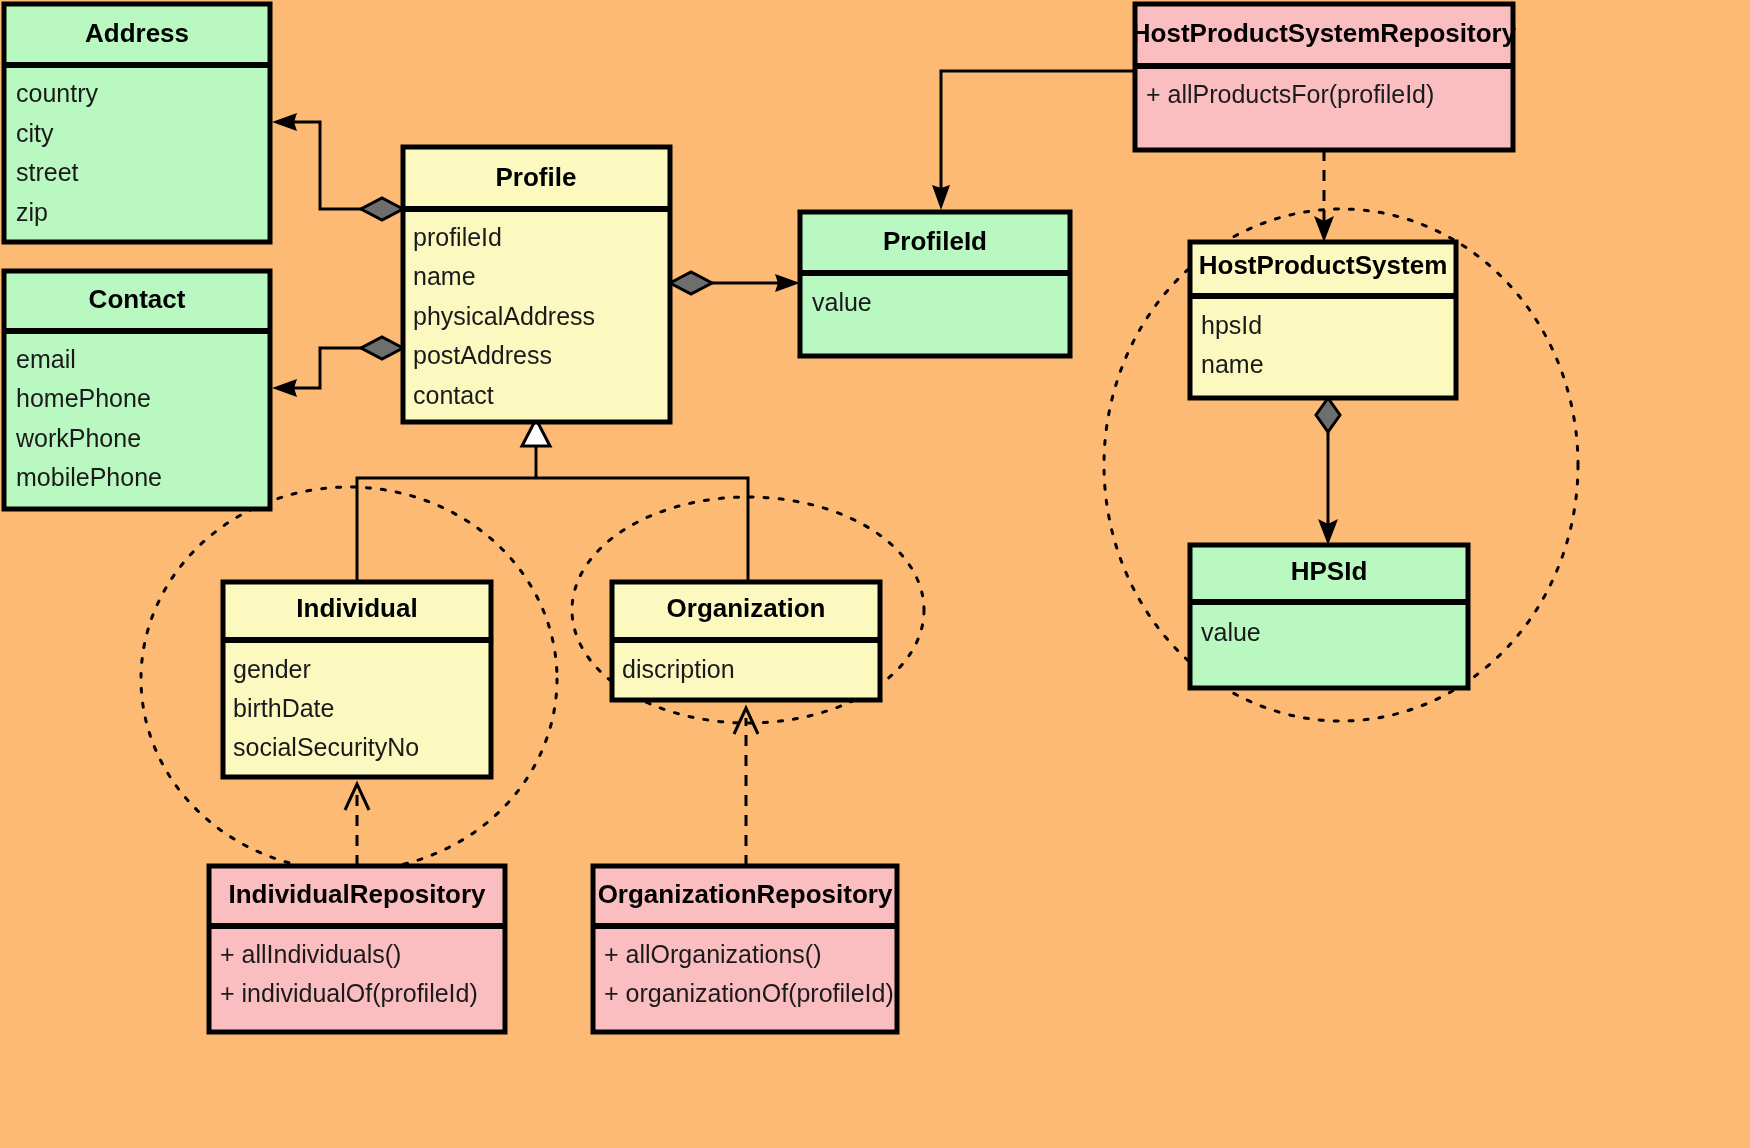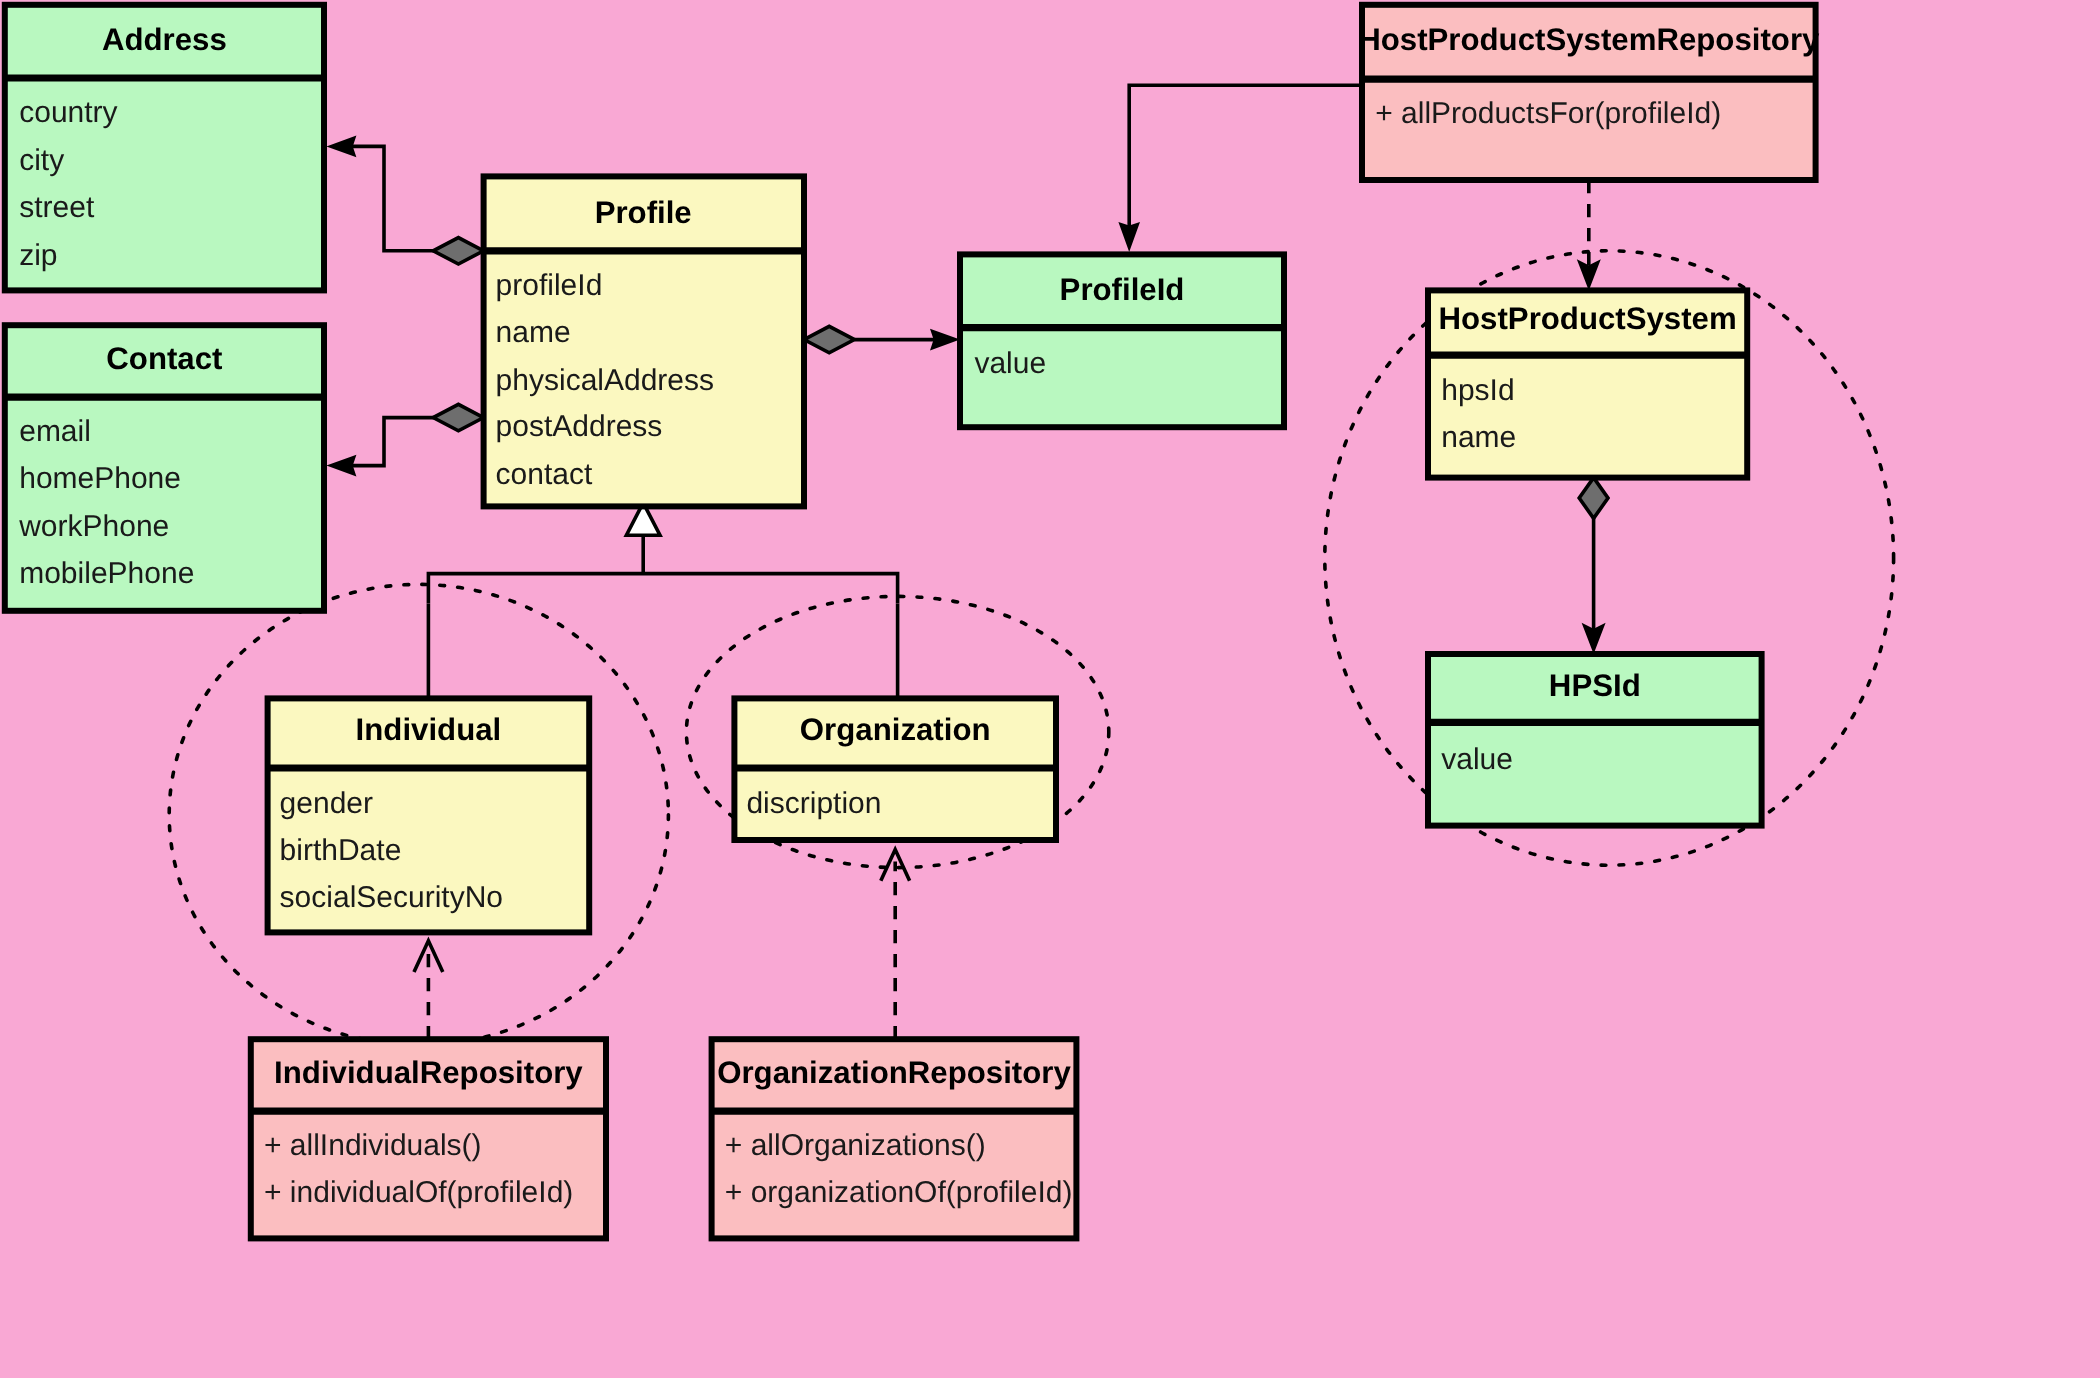--- a/index.html
+++ b/index.html
@@ -4,21 +4,21 @@
 <style>
   html, body {
     margin: 0;
     padding: 0;
     background: #ffffff;
   }
   #diagram-root {
     position: relative;
     width: 1750px;
     height: 1148px;
-    background: #f9a8d4;
+    background: #fdba74;
     font-family: "Liberation Sans", sans-serif;
     overflow: hidden;
     text-decoration: underline;
   }
   svg#uml-canvas {
     position: absolute;
     top: 0;
     left: 0;
     width: 1750px;
     height: 1148px;

